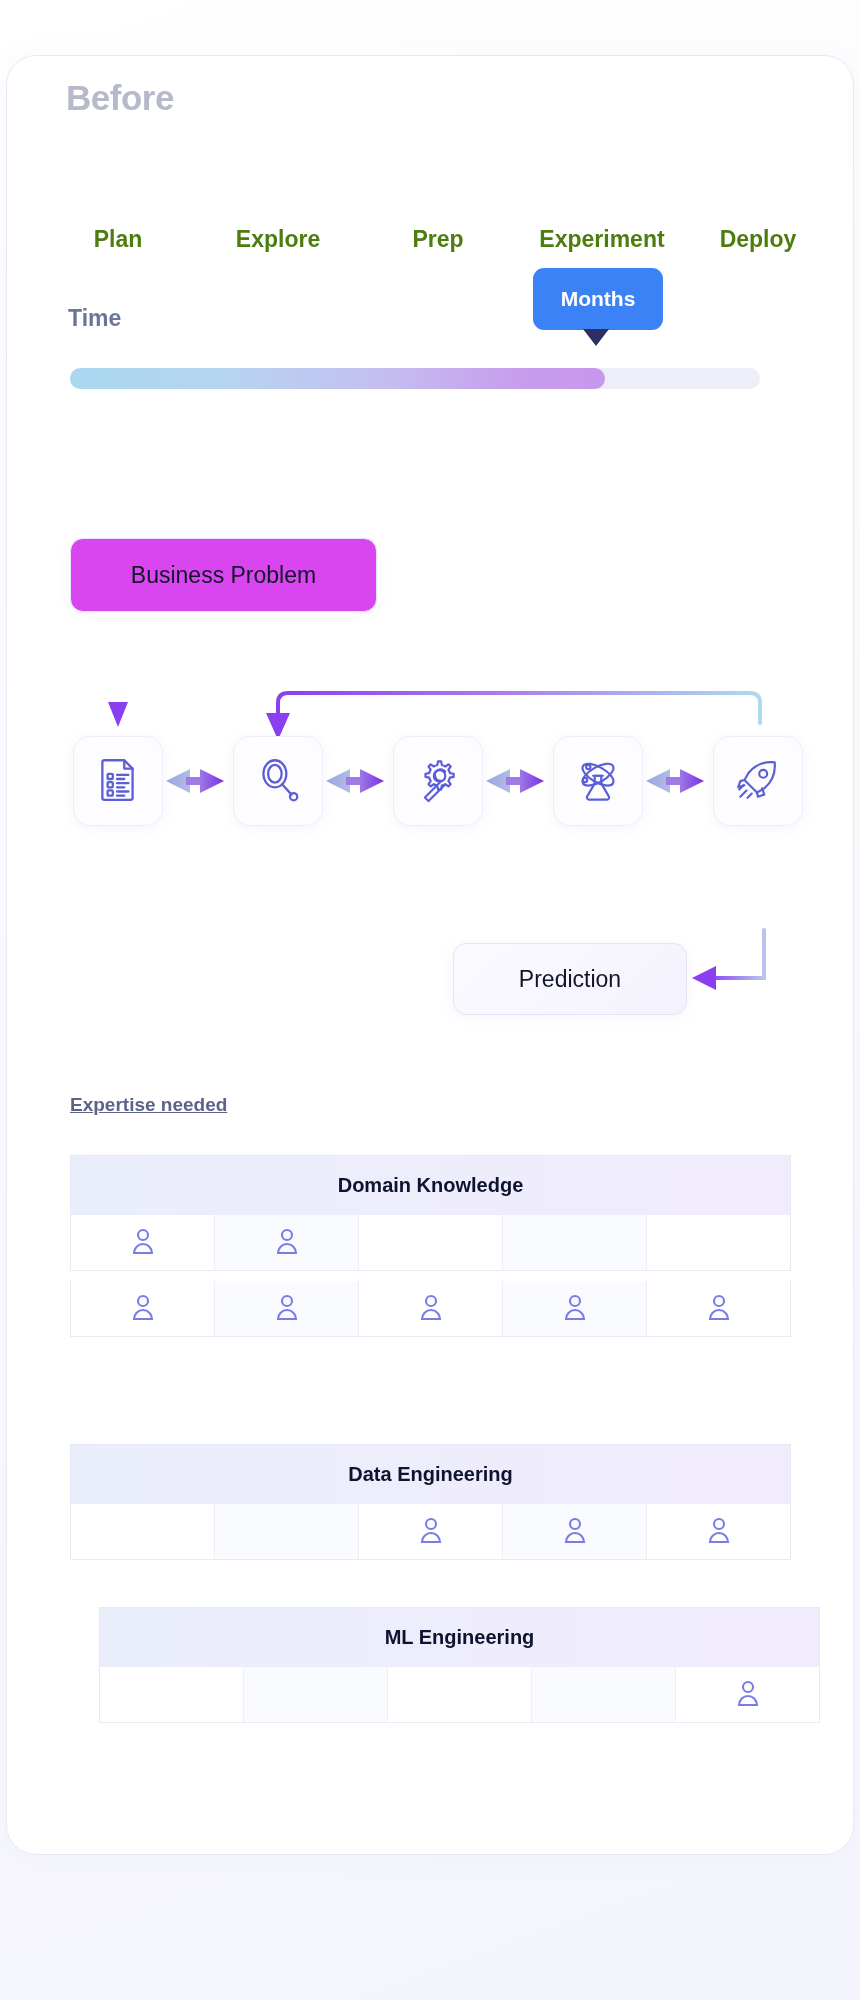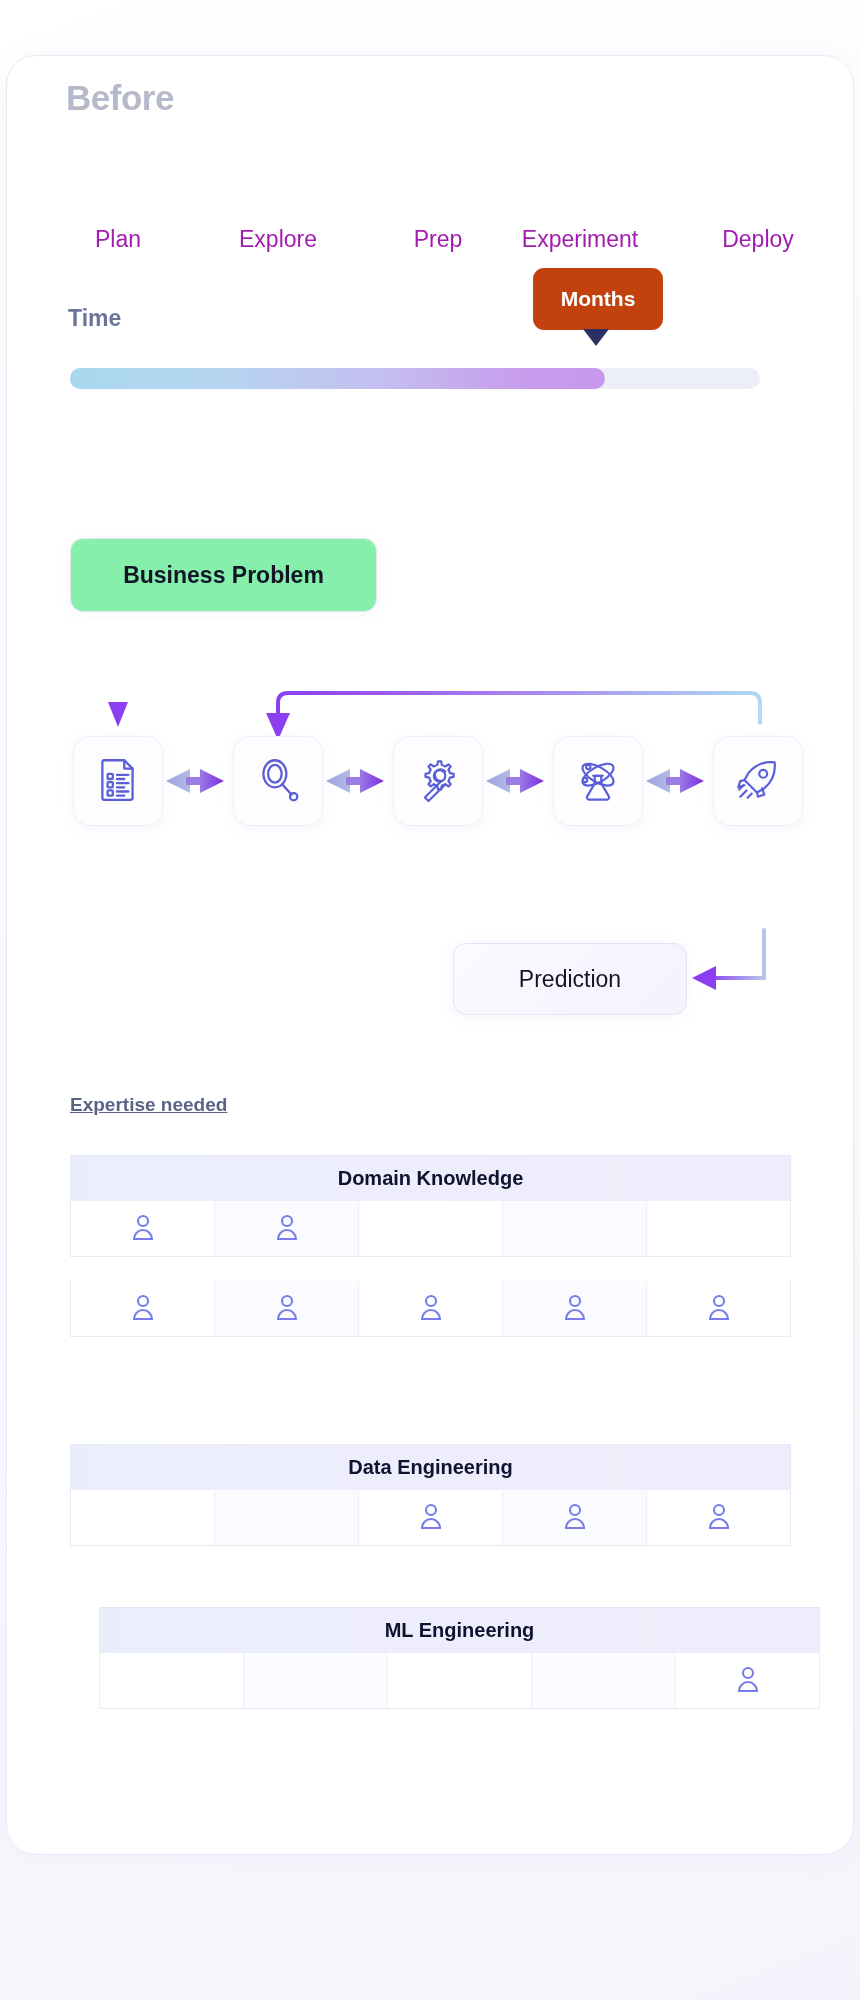--- a/index.html
+++ b/index.html
@@ -41,21 +41,21 @@
     position: absolute;
     left: 68px; top: 305px;
     font-size: 23px;
     font-weight: bold;
     color: #6c7598;
   }
   .tooltip {
     position: absolute;
     left: 533px; top: 268px;
     width: 130px; height: 62px;
-    background: #c2410c;
+    background: #3b82f6;
     border-radius: 11px;
     display: flex; align-items: center; justify-content: center;
     color: #ffffff;
     font-size: 21px;
     font-weight: bold;
   }
   .tooltip-arrow {
     position: absolute;
     left: 583px; top: 329px;
     width: 0; height: 0;
@@ -75,46 +75,45 @@
     left: 0; top: 0;
     width: 535px; height: 21px;
     border-radius: 11px;
     background: linear-gradient(90deg, #a9d8ef 0%, #b6d5f0 28%, #c4bff0 58%, #c79cec 85%, #c798ec 100%);
   }
   
   .bp-box {
     position: absolute;
     left: 70px; top: 538px;
     width: 305px; height: 72px;
-    background: #86efac;
+    background: #d946ef;
     border: 1px solid #e7e6f7;
     border-radius: 13px;
     display: flex; align-items: center; justify-content: center;
     font-size: 23px;
     color: #121528;
     box-shadow: 0 2px 14px rgba(140,130,220,0.08);
-    font-weight: bold;
   }
   .node {
     position: absolute;
     width: 90px; height: 90px;
     background: #fdfdff;
     border: 1px solid #eeeefa;
     border-radius: 17px;
     display: flex; align-items: center; justify-content: center;
     box-shadow: 0 2px 13px rgba(140,140,210,0.09);
     box-sizing: border-box;
   }
   .node-label {
     position: absolute;
     width: 180px;
     text-align: center;
     font-size: 23px;
-    font-weight: normal;
-    color: #a21caf;
+    font-weight: bold;
+    color: #4d7c0f;
     top: 126px;
   }
   .node-group { position: absolute; top: 100px; }
   
   .pred-box {
     position: absolute;
     left: 453px; top: 943px;
     width: 232px; height: 70px;
     background: linear-gradient(135deg, #fbfaff 0%, #f4f2fd 100%);
     border: 1px solid #e6e2f8;
@@ -133,21 +132,21 @@
     font-weight: bold;
     color: #5b6487;
     text-decoration: underline;
   }
   .table-block {
     position: absolute;
     left: 70px;
     width: 721px;
   }
   .t-header {
-    height: 46px;
+    height: 60px;
     background: linear-gradient(90deg, #eaeefb 0%, #eeedfb 50%, #f1ecfb 100%);
     border: 1px solid #e6e8f7;
     border-bottom: none;
     box-sizing: border-box;
     display: flex; align-items: center; justify-content: center;
     font-size: 20px;
     font-weight: bold;
     color: #0e1430;
   }
   .t-row {
@@ -298,21 +297,21 @@
       <svg width="52" height="52" viewBox="0 0 48 48" fill="none" stroke="#5a5fd8" stroke-width="2" stroke-linecap="round" stroke-linejoin="round">
         <ellipse cx="24" cy="20" rx="16" ry="7" transform="rotate(30 24 20)"></ellipse>
         <ellipse cx="24" cy="20" rx="16" ry="7" transform="rotate(-30 24 20)"></ellipse>
         <circle cx="15" cy="13" r="2"></circle>
         <circle cx="12" cy="25" r="2"></circle>
         <path d="M21 21 v7 l-7 12 a2 2 0 0 0 1.8 3 h16.4 a2 2 0 0 0 1.8 -3 l-7 -12 v-7 z"></path>
         <path d="M19.5 21 h9"></path>
       </svg>
     </span>
   </div>
-  <div class="node-label" style="left:490px;">Experiment</div>
+  <div class="node-label" style="left:512px;">Experiment</div>
 </div>
 
 <div class="node-group" style="left:0;">
   <div class="node" style="left:713px; top:636px; position:absolute;">
     <span>
       <svg width="50" height="50" viewBox="0 0 48 48" fill="none" stroke="#5a5fd8" stroke-width="2.1" stroke-linecap="round" stroke-linejoin="round">
         <path d="M40 8 c-10 -1 -19 3 -25 10 l-4 7 l12 12 l7 -4 c7 -6 11 -15 10 -25 z"></path>
         <circle cx="29" cy="19" r="3.8"></circle>
         <path d="M11 25 l-4 1 l-2 6 l6 -2"></path>
         <path d="M23 37 l1 4 l6 -2 l-2 -6"></path>

